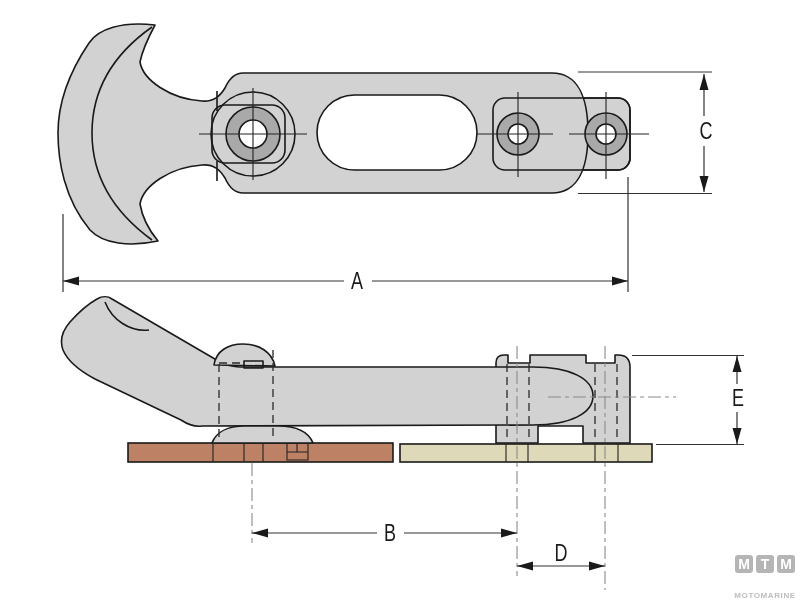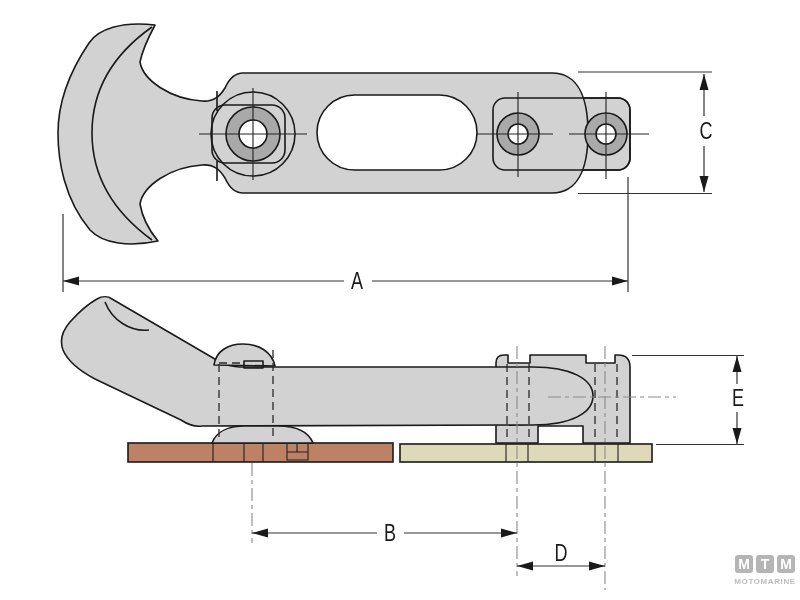--- a/index.html
+++ b/index.html
@@ -23,21 +23,21 @@
   .arrow{fill:#1a1a1a;stroke:none;}
   .ext-gray{stroke:var(--ext-line-gray);stroke-width:2.2;fill:none;}
   .hidden-line{stroke:#2a2a2a;stroke-width:1.3;fill:none;stroke-dasharray:8 5;}
   .centerline{stroke:var(--centerline);stroke-width:1.1;fill:none;stroke-dasharray:13 4 4 4;}
   .dim-label{font-family:"Liberation Sans",sans-serif;font-size:24px;fill:#1a1a1a;}
   .logo{position:absolute;left:733px;top:555px;width:64px;text-align:center;}
   .logo-boxes{display:flex;gap:3px;justify-content:center;}
   .logo-box{width:18px;height:18px;background:var(--logo-gray);border-radius:3px;color:#fff;
             font-weight:bold;font-size:14px;line-height:18px;text-align:center;}
   .logo-name{font-size:8px;color:var(--logo-text);letter-spacing:.6px;font-weight:bold;
-             margin-top:4px;white-space:nowrap;}
+             margin-top:18px;white-space:nowrap;}
 </style>
 </head>
 <body>
 
 <div class="canvas">
 <svg width="800" height="600" viewBox="0 0 800 600">
 
   <g>
 
     <rect class="part" x="493" y="98" width="137" height="72" rx="12"></rect>

